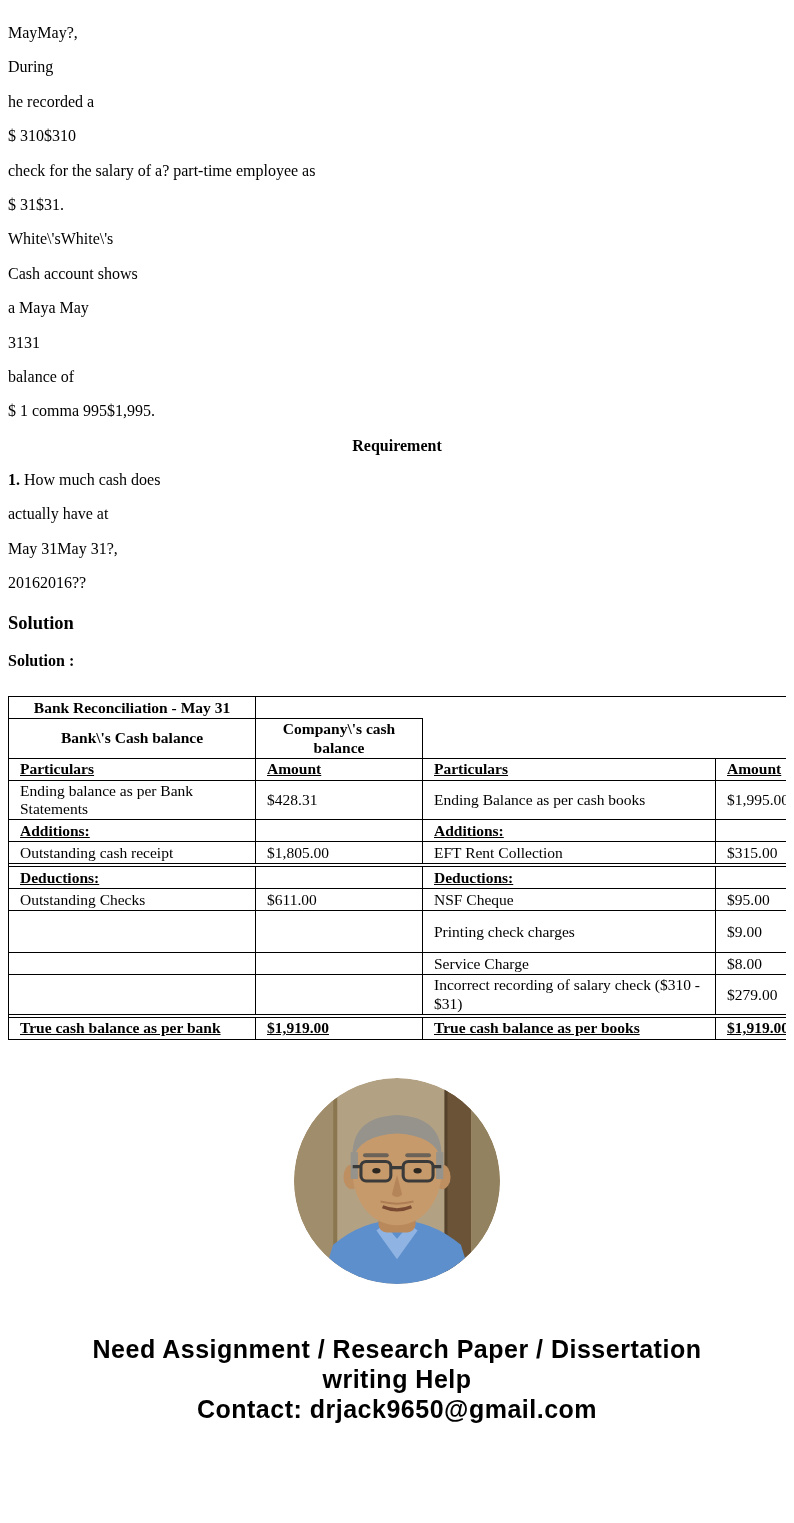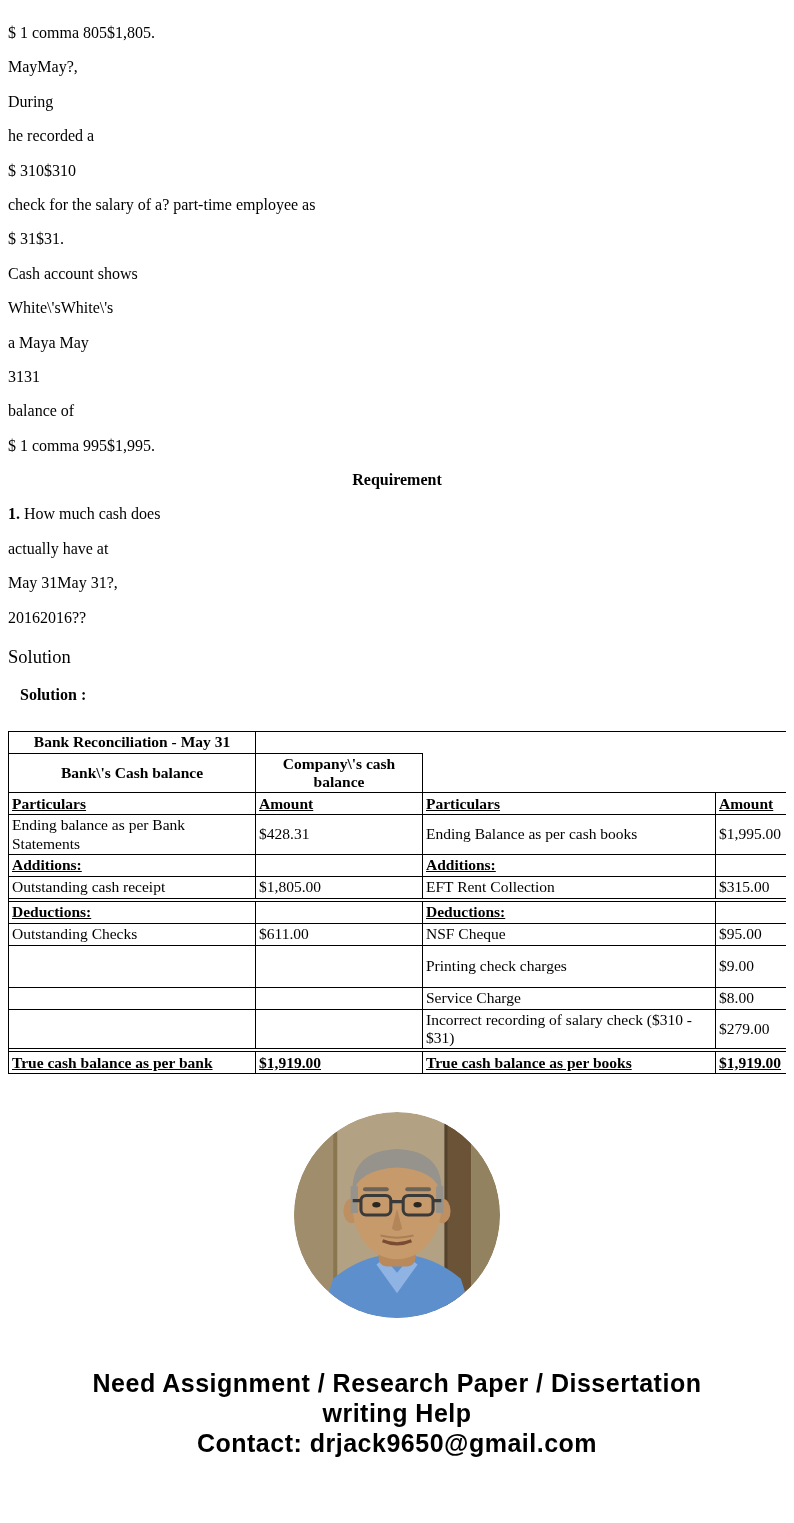--- a/index.html
+++ b/index.html
@@ -8,37 +8,37 @@
     margin: 8px;
     width: 778px;
     font-family: "Liberation Serif", serif;
     font-size: 16px;
     line-height: 1.15;
   }
   p { margin: 16px 0; }
   .bold { font-weight: bold; text-align: center; }
   h3.solution-heading {
     font-size: 18.5px;
-    font-weight: normal;
+    font-weight: bold;
     margin: 20px 0 18px 0;
   }
-  p.solution-sub { font-weight: bold; margin: 18px 12px; }
+  p.solution-sub { font-weight: bold; margin: 18px 0; }
 
   
   table.recon {
     border-collapse: collapse;
     table-layout: fixed;
     width: 778px;
     font-size: 15.5px;
     border: 1px solid #000;
     margin-top: 26px;
   }
   table.recon td {
     border: 1px solid #000;
-    padding: 1px 3px;
+    padding: 1px 11px;
     vertical-align: middle;
     overflow: hidden;
     line-height: 1.18;
   }
   table.recon td.nb { border: none; }
   tr.bold-row td { font-weight: bold; text-decoration: underline; }
   tr.spacer { height: 3px; }
   tr.spacer td { padding: 0; }
   tr.tall { height: 42px; }
   tr.subhead { height: 38px; }
@@ -64,29 +64,28 @@
     font-size: 25px;
     line-height: 30px;
     letter-spacing: 0.5px;
   }
 </style>
 </head>
 <body>
 
 <div>
 
-  <p>$ 1 comma 805$1,805.</p>
   <p>MayMay?,</p>
   <p>During</p>
   <p>he recorded a</p>
   <p>$ 310$310</p>
   <p>check for the salary of a? part-time employee as</p>
   <p>$ 31$31.</p>
+  <p>White\'sWhite\'s</p>
   <p>Cash account shows</p>
-  <p>White\'sWhite\'s</p>
   <p>a Maya May</p>
   <p>3131</p>
   <p>balance of</p>
   <p>$ 1 comma 995$1,995.</p>
 
   <p class="bold">Requirement</p>
 
   <p><strong>1.</strong><span> How much cash does</span></p>
 
   <p>actually have at</p>

